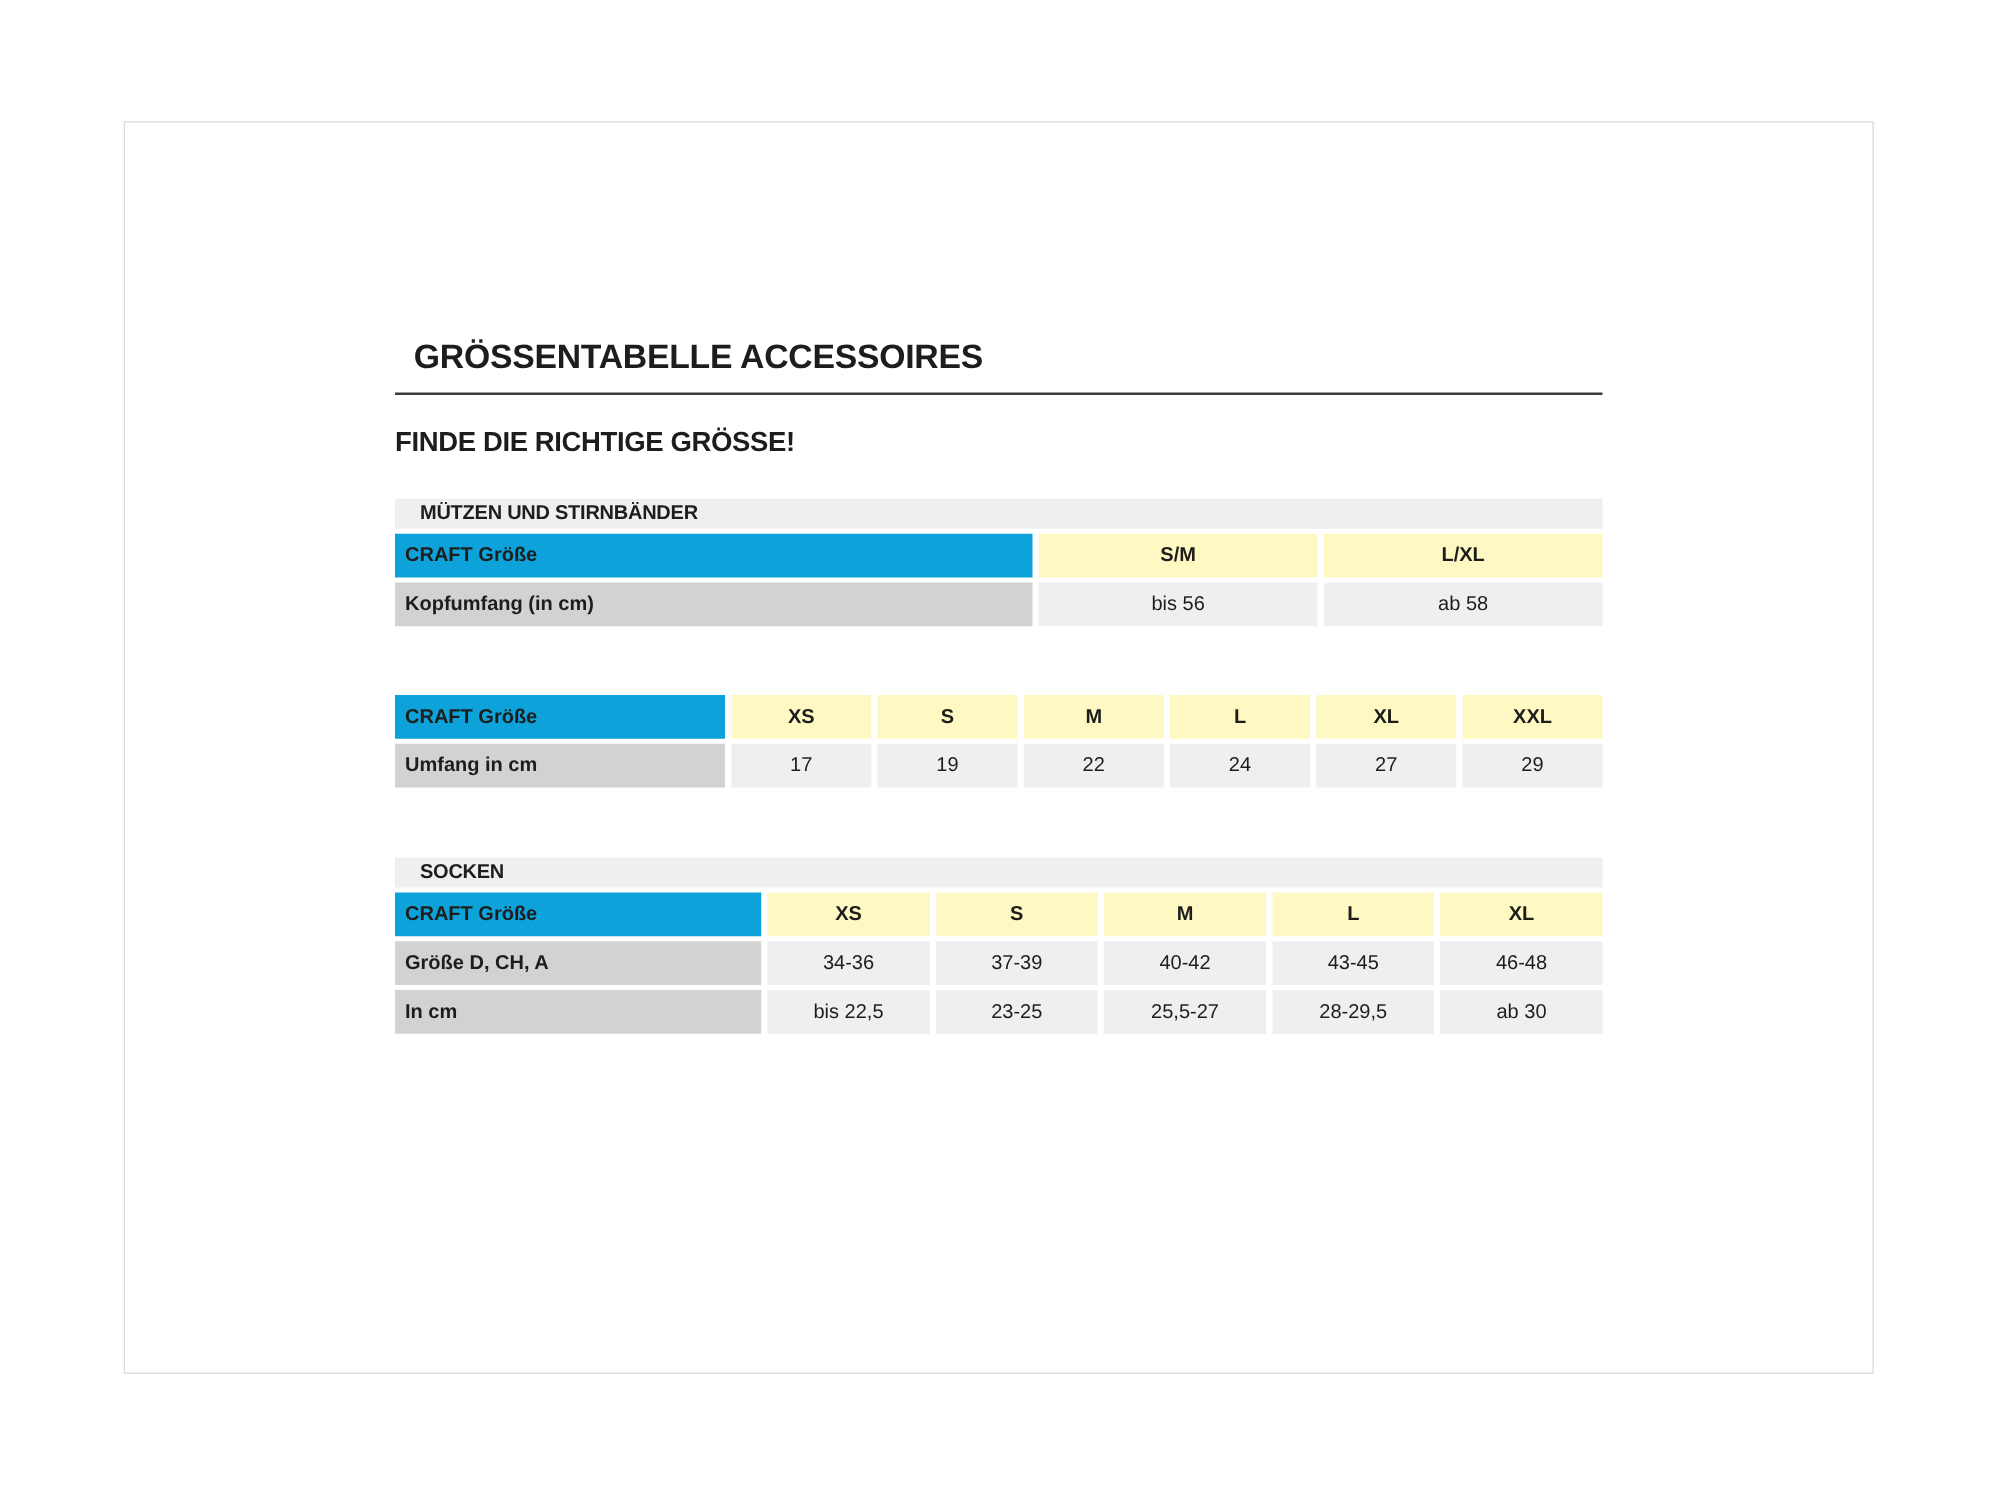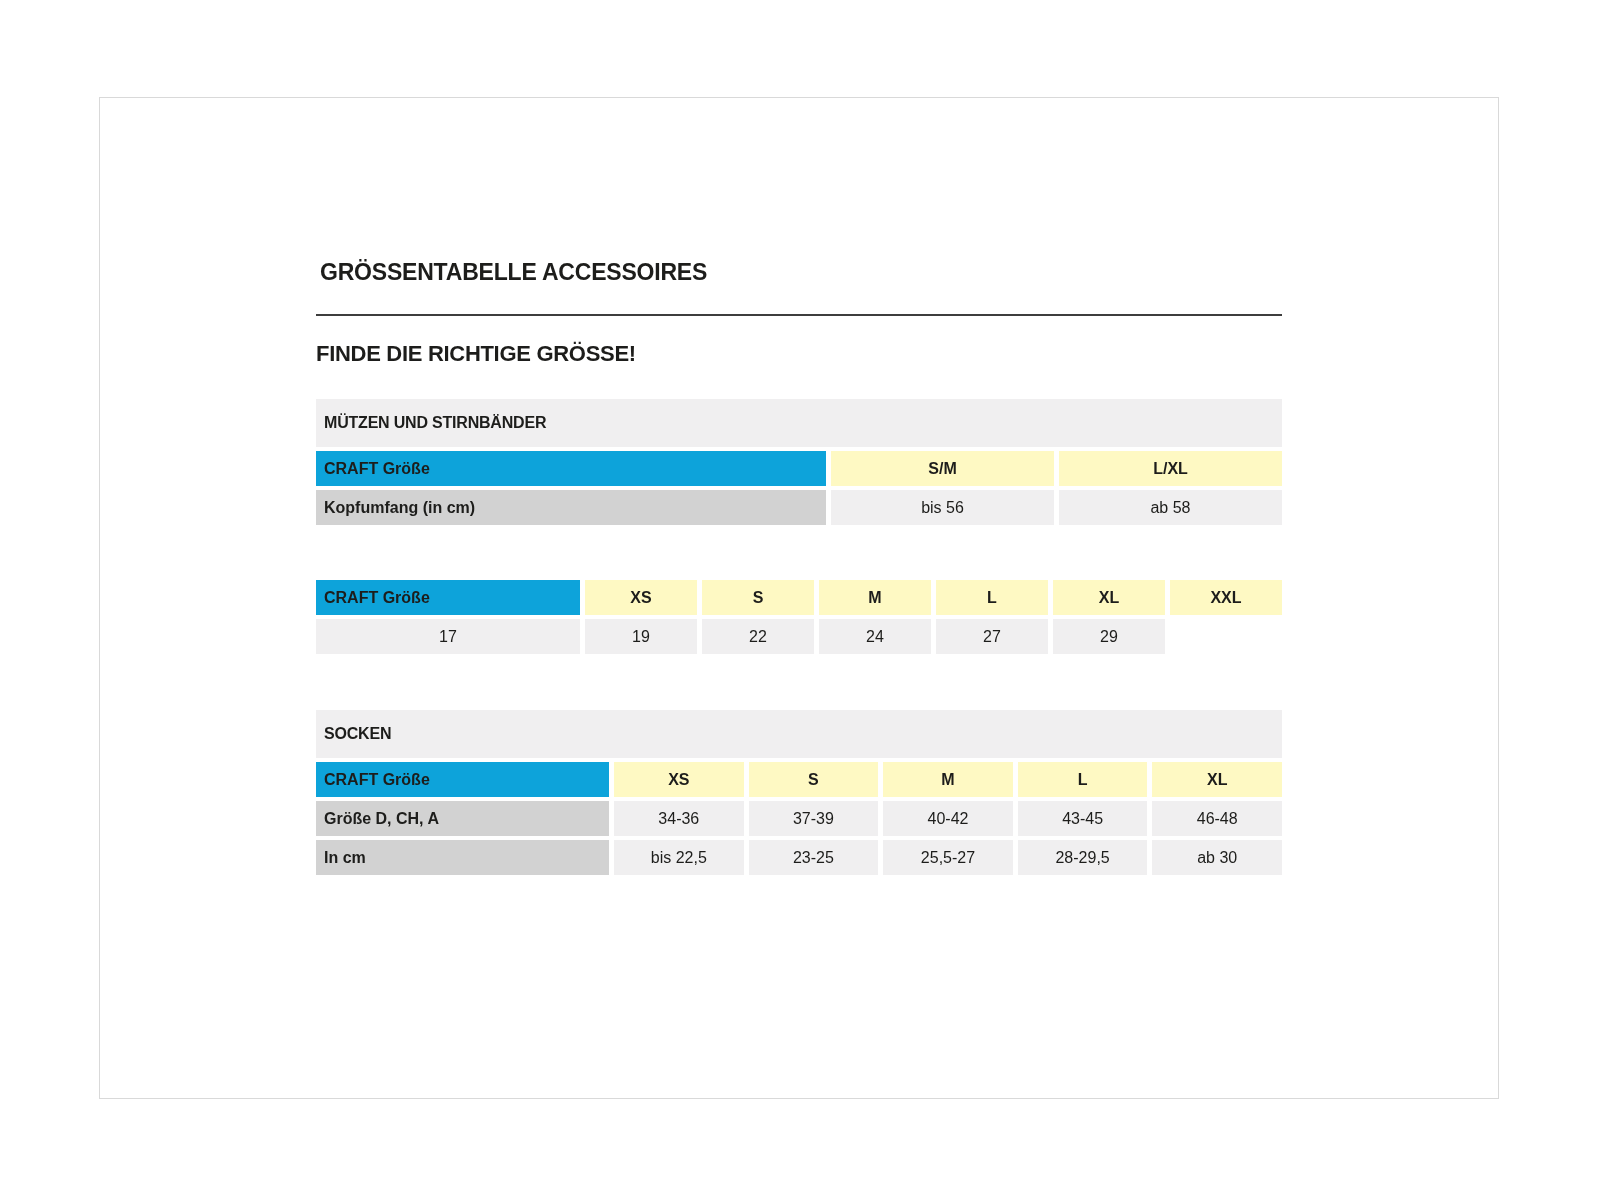--- a/index.html
+++ b/index.html
@@ -24,22 +24,22 @@
     width: 1400px;
     height: 1002px;
     background: #ffffff;
     border: 1px solid #d9d9d9;
     box-sizing: border-box;
   }
   .page-title {
     position: absolute;
     left: 316px;
     top: 255px;
-    margin: 4px;
-    font-size: 23px;
+    margin: 15px;
+    font-size: 27px;
     font-weight: 700;
     letter-spacing: -0.2px;
     white-space: nowrap;
   }
   .rule {
     position: absolute;
     left: 316px;
     top: 314px;
     width: 966px;
     height: 2px;
@@ -59,25 +59,25 @@
     position: absolute;
     left: 316px;
     top: 399px;
     width: 966px;
   }
   .size-table { width: 966px; }
   .size-table + .size-table { margin-top: 55px; }
   .size-table.t2 { margin-top: 56px; }
 
   .band {
-    height: 48px;
+    height: 24px;
     background: #f0eff0;
     display: flex;
     align-items: center;
-    padding-left: 8px;
+    padding-left: 20px;
     box-sizing: border-box;
     font-size: 16px;
     font-weight: 700;
     letter-spacing: -0.2px;
   }
   .row {
     display: grid;
     column-gap: 5px;
     margin-top: 4px;
   }
@@ -136,20 +136,21 @@
         <div class="row header">
           <div class="cell label blue">CRAFT Größe</div>
           <div class="cell head">XS</div>
           <div class="cell head">S</div>
           <div class="cell head">M</div>
           <div class="cell head">L</div>
           <div class="cell head">XL</div>
           <div class="cell head">XXL</div>
         </div>
         <div class="row data">
+          <div class="cell label gray">Umfang in cm</div>
           <div class="cell value">17</div>
           <div class="cell value">19</div>
           <div class="cell value">22</div>
           <div class="cell value">24</div>
           <div class="cell value">27</div>
           <div class="cell value">29</div>
         </div>
       </section>
       <section class="size-table t2">
         <div class="band">SOCKEN</div>

